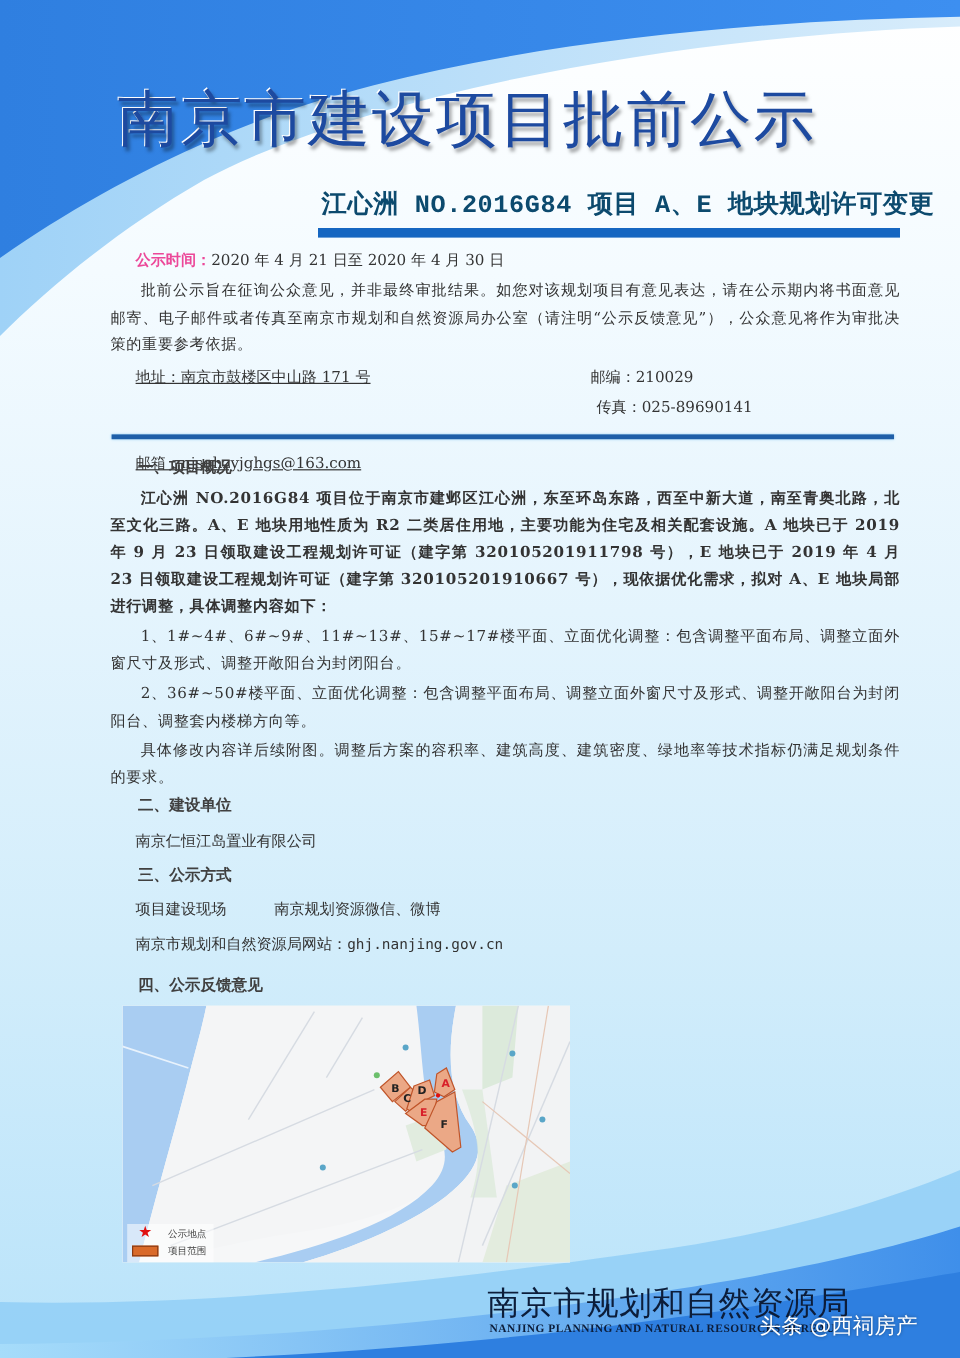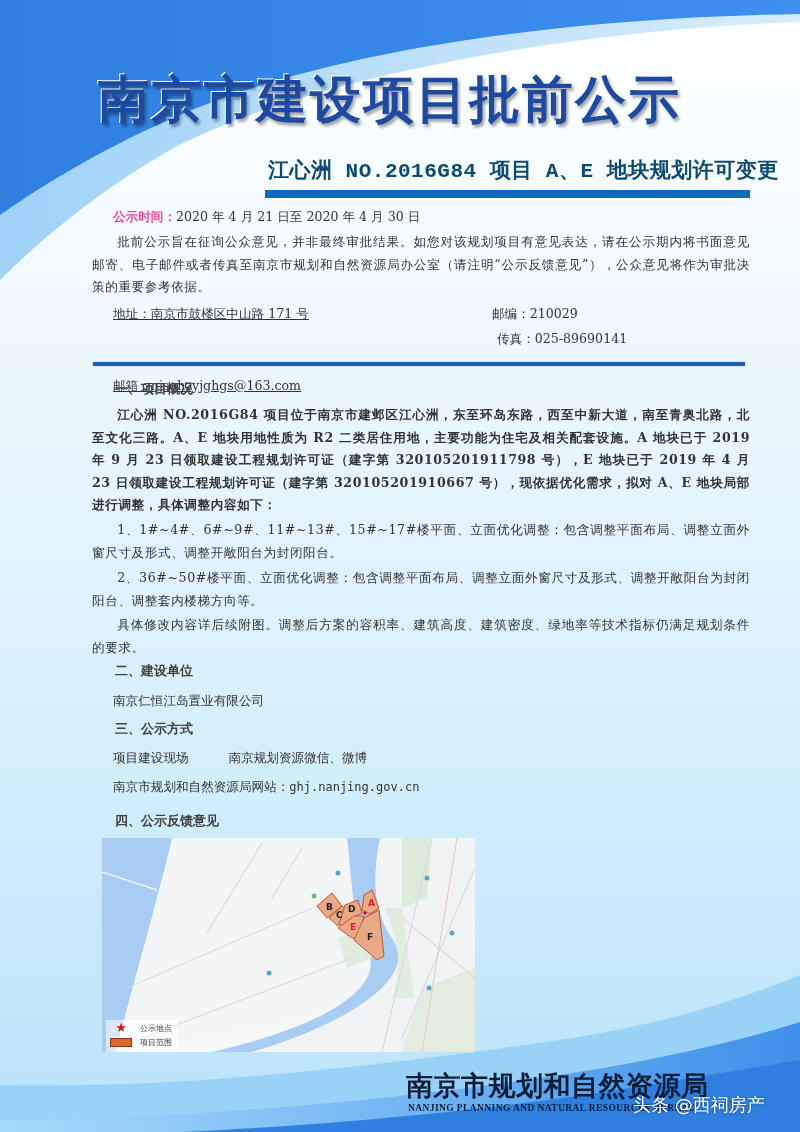--- a/index.html
+++ b/index.html
@@ -10,21 +10,21 @@
     background: linear-gradient(180deg, #ffffff 0%, #f4fbff 20%, #e4f4fd 45%, #d2edfb 70%, #b9e3fa 100%);
     color: #333;
   }
   
   .swoosh { position: absolute; left: 0; top: 0; width: 800px; height: 1132px; pointer-events: none; }
 
   
   .main-title {
     position: absolute; left: 98px; top: 66px;
     font-family: "DejaVu Serif", "Liberation Serif", serif;
-    font-size: 51px; font-weight: bold; letter-spacing: 2px;
+    font-size: 51px; font-weight: normal; letter-spacing: 2px;
     color: #1d4aa0;
     text-shadow: 2px 3px 3px rgba(0,0,0,0.35), -1px -1px 0 #ffffff;
   }
   .subtitle {
     position: absolute; left: 268px; top: 156px;
     font-family: Liberation Mono, monospace;
     font-size: 21px; font-weight: bold; color: #0c4a6e; letter-spacing: 0.5px;
   }
   .subtitle-bar {
     position: absolute; left: 265px; top: 190px; width: 485px; height: 8px;
@@ -84,21 +84,21 @@
     font-family: "DejaVu Sans", "Liberation Sans", sans-serif; font-size: 8px; color: #444; }
   .legend-row.r1 { top: 2px; }
   .legend-row.r2 { top: 17px; }
   .star { color: #e01010; font-size: 13px; width: 22px; text-align: center; line-height: 12px; }
   .swatch { width: 22px; height: 9px; background: #d96a2a; border: 1px solid #8a3a12; }
 
   
   .footer-title {
     position: absolute; left: 406px; top: 1068px;
     font-family: "DejaVu Serif", "Liberation Serif", serif;
-    font-size: 27px; font-weight: bold; color: #0c1d3a; letter-spacing: 0.5px;
+    font-size: 27px; font-weight: normal; color: #0c1d3a; letter-spacing: 0.5px;
   }
   .footer-en {
     position: absolute; left: 408px; top: 1103px;
     font-family: "Liberation Serif", "DejaVu Serif", serif;
     font-size: 9.5px; font-weight: bold; color: #0c1d3a; letter-spacing: 0.4px;
   }
   .watermark {
     position: absolute; left: 633px; top: 1093px;
     font-family: "DejaVu Sans", "Liberation Sans", sans-serif;
     font-size: 18px; color: #ffffff;

